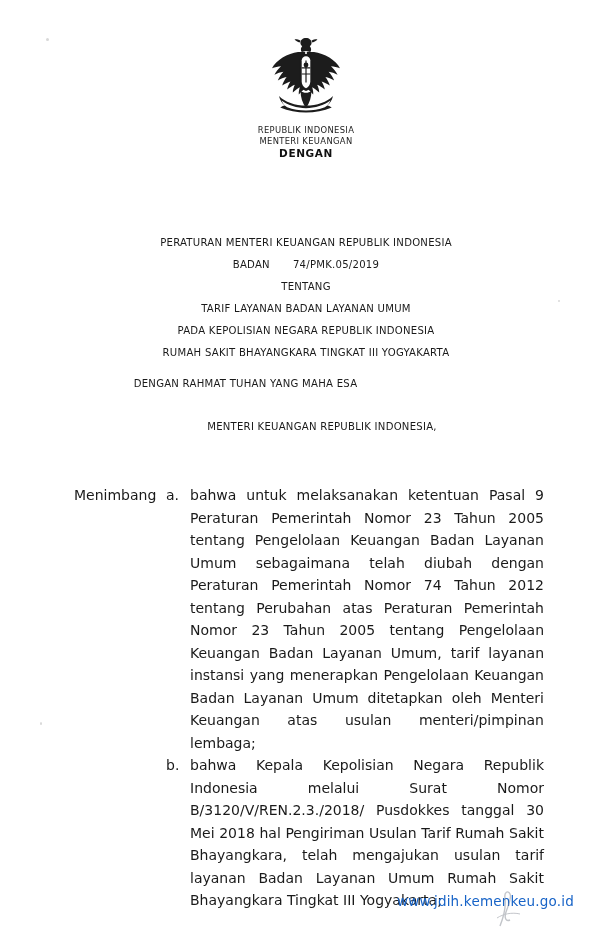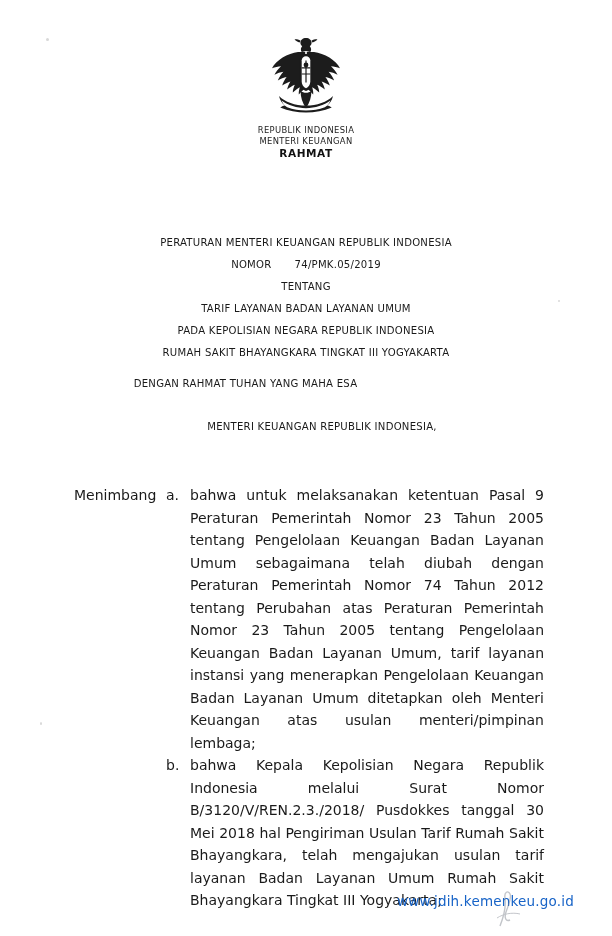--- a/index.html
+++ b/index.html
@@ -207,27 +207,27 @@
           <path d="M12 62c6 6 16 9.6 27 9.6S60 68 66 62c-1 4.4-3 7.4-6 9.4 2 .4 3.6 1.2 4.8 2.2-8 3.4-17 5-25.8 5s-17.8-1.6-25.8-5c1.2-1 2.8-1.8 4.8-2.2-3-2-5-5-6-9.4z"></path>
           <path d="M14.6 66.6c6.4 4.8 15.2 7.6 24.4 7.6s18-2.8 24.4-7.6c-1 3-3 5.2-5.6 6.6-5.8 2.2-12.2 3.2-18.8 3.2s-13-1-18.8-3.2c-2.6-1.4-4.6-3.6-5.6-6.6z" fill="#fff"></path>
         </g>
       </svg>
     </span>
   </div>
 
   <div class="ministry">
     <div class="line">REPUBLIK INDONESIA</div>
     <div class="line">MENTERI KEUANGAN</div>
-    <div class="salinan">RAHMAT</div>
+    <div class="salinan">DENGAN</div>
   </div>
 
   <div class="titleblock">
     <div class="tline">PERATURAN MENTERI KEUANGAN REPUBLIK INDONESIA</div>
     <div class="nomor-row">
-      <span class="lbl">NOMOR</span><span class="val">74/PMK.05/2019</span>
+      <span class="lbl">BADAN</span><span class="val">74/PMK.05/2019</span>
     </div>
     <div class="tline">TENTANG</div>
     <div class="tline">TARIF LAYANAN BADAN LAYANAN UMUM</div>
     <div class="tline">PADA KEPOLISIAN NEGARA REPUBLIK INDONESIA</div>
     <div class="tline">RUMAH SAKIT BHAYANGKARA TINGKAT III YOGYAKARTA</div>
   </div>
 
   <div class="dengan">DENGAN RAHMAT TUHAN YANG MAHA ESA</div>
   <div class="menteri-line">MENTERI KEUANGAN REPUBLIK INDONESIA,</div>
 

